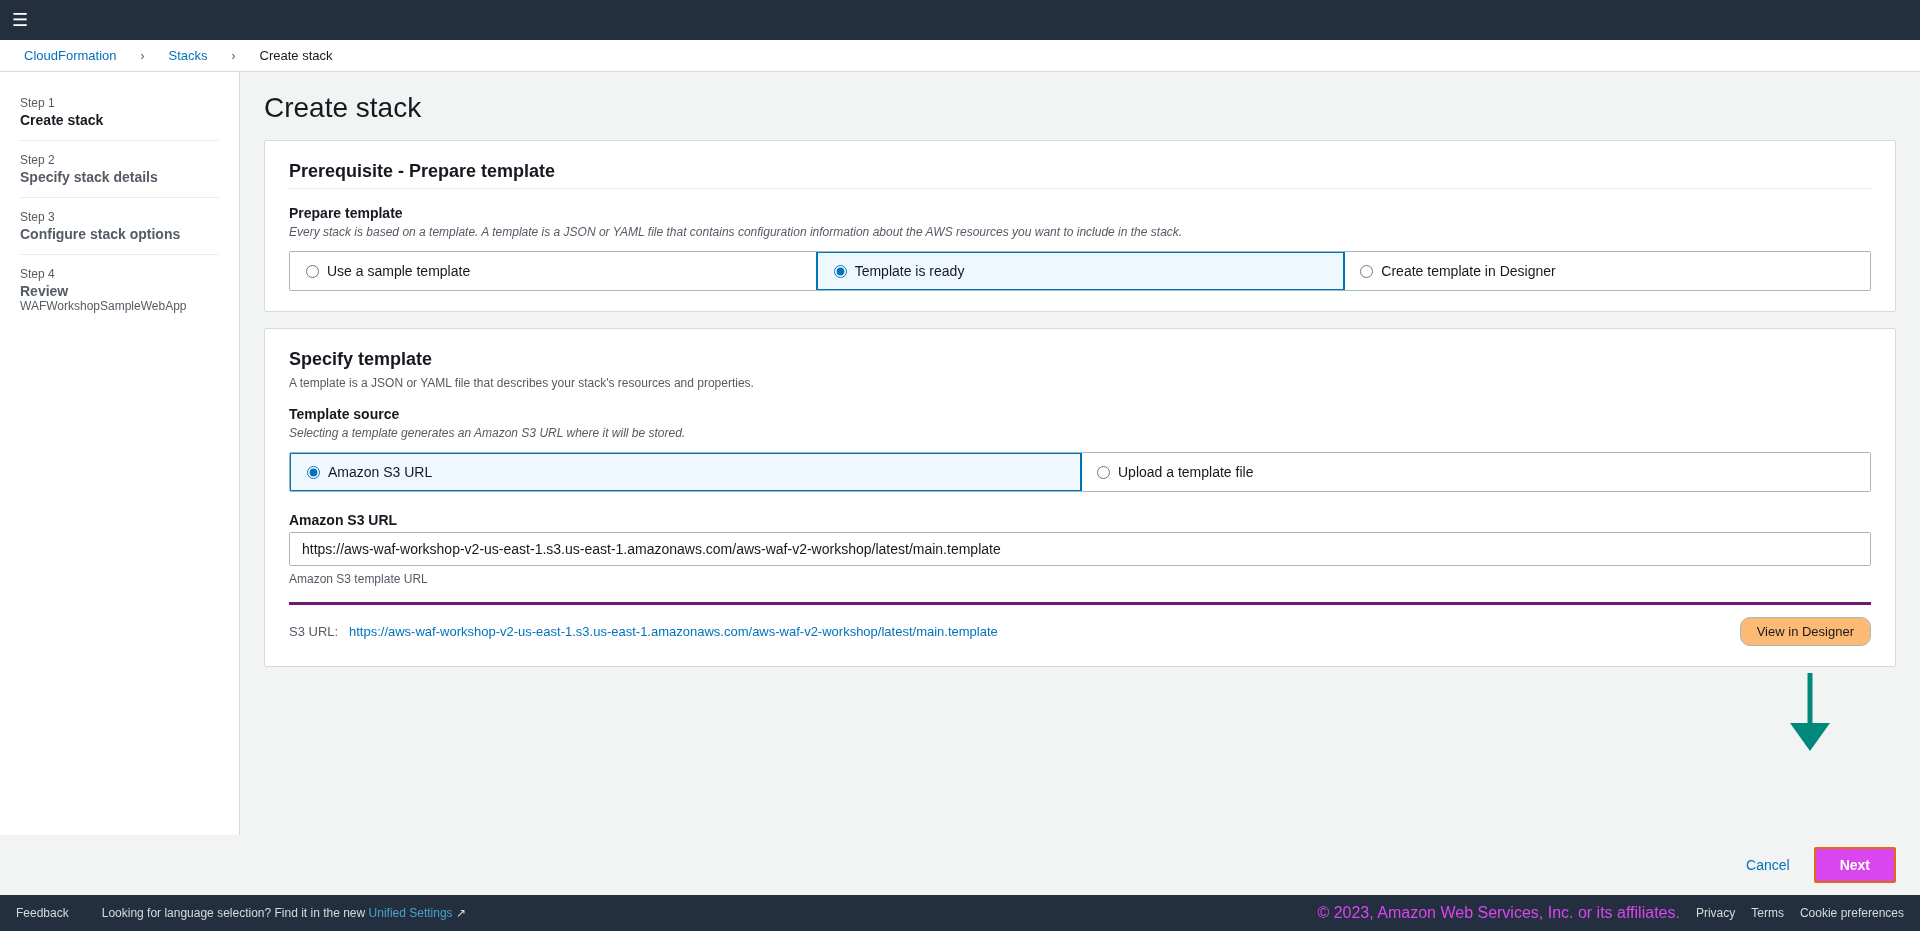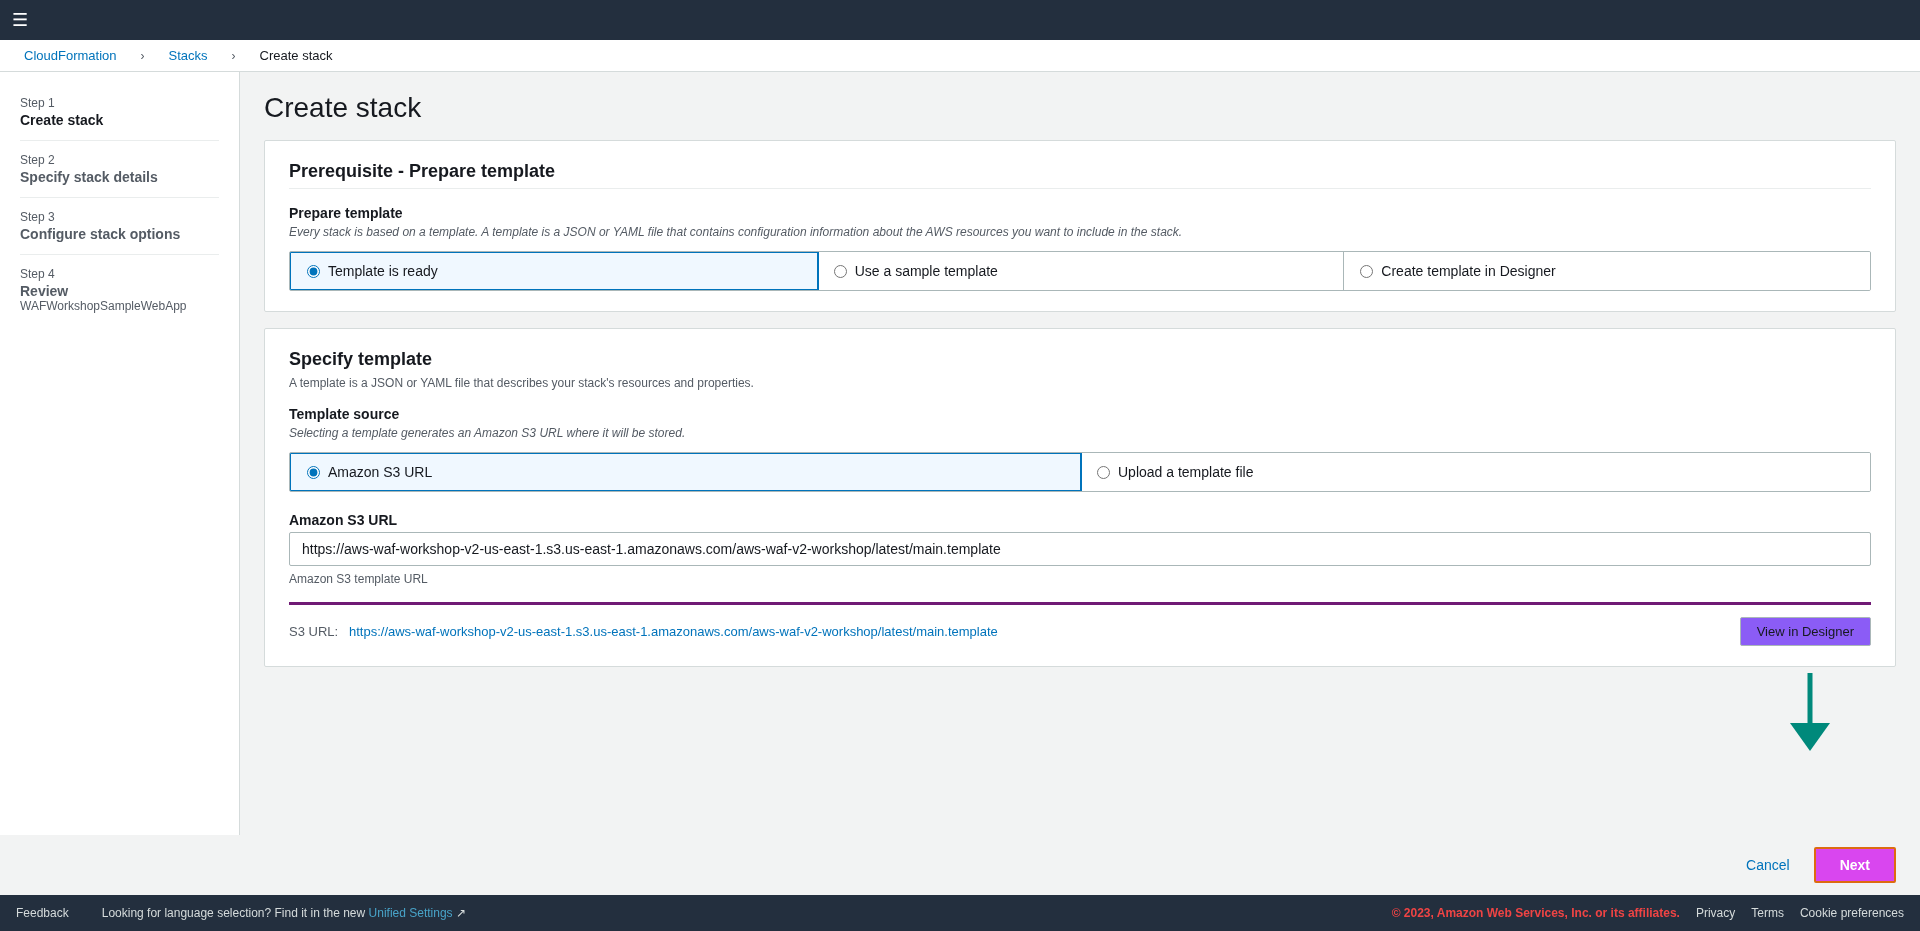--- a/index.html
+++ b/index.html
@@ -152,23 +152,23 @@
       justify-content: space-between;
       padding-top: 12px;
       border-top: 3px solid #701a75;
       font-size: 13px;
       color: #545b64;
     }
     .s3-url-text { flex: 1; word-break: break-all; }
     .s3-url-link { color: #0073bb; }
 
     .view-designer-btn {
-      background: #8b5cf6;
+      background: #fdba74;
       border: 1px solid #aab7b8;
-      border-radius: 2px;
+      border-radius: 10px;
       padding: 6px 16px;
       font-size: 13px;
       cursor: pointer;
       color: #16191f;
       white-space: nowrap;
       margin-left: 16px;
     }
 
     
     .footer-actions {
@@ -212,21 +212,21 @@
     .feedback-btn {
       background: transparent;
       border: none;
       color: #d5dbdb;
       font-size: 12px;
       cursor: pointer;
     }
     .bottom-bar-text { font-size: 12px; color: #d5dbdb; }
     .bottom-bar-text a { color: #48a3c8; text-decoration: none; }
     .bottom-bar-right { display: flex; align-items: center; gap: 16px; }
-    .bottom-bar-right span { font-size: 12px; color: #ef4444; font-weight: bold; }
+    .bottom-bar-right span { font-size: 16px; color: #d946ef; }
     .bottom-bar-right a { font-size: 12px; color: #d5dbdb; text-decoration: none; cursor: pointer; }
 
     .breadcrumb-area {
       background: #fff;
       border-bottom: 1px solid #d5dbdb;
       padding: 8px 24px;
       display: flex;
       align-items: center;
       gap: 24px;
       font-size: 13px;
@@ -279,27 +279,27 @@
   <div class="content-area">
     <h1 class="page-title">Create stack</h1>
 
     <div class="card">
       <div class="card-title">Prerequisite - Prepare template</div>
       <div style="height:1px; background:#eaeded; margin-bottom:16px;"></div>
       <div class="field-label">Prepare template</div>
       <div class="field-hint">Every stack is based on a template. A template is a JSON or YAML file that contains configuration information about the AWS resources you want to include in the stack.</div>
 
       <div class="radio-options-row">
+        <label class="radio-option">
+          <input type="radio" name="prepare_template" style="">
+          <span>Use a sample template</span>
+        </label>
         <label class="radio-option selected">
           <input type="radio" name="prepare_template" checked="" style="">
           <span>Template is ready</span>
-        </label>
-        <label class="radio-option">
-          <input type="radio" name="prepare_template" style="">
-          <span>Use a sample template</span>
         </label>
         <label class="radio-option">
           <input type="radio" name="prepare_template" style="">
           <span>Create template in Designer</span>
         </label>
       </div>
     </div>
 
     <div class="card">
       <div class="card-title">Specify template</div>

